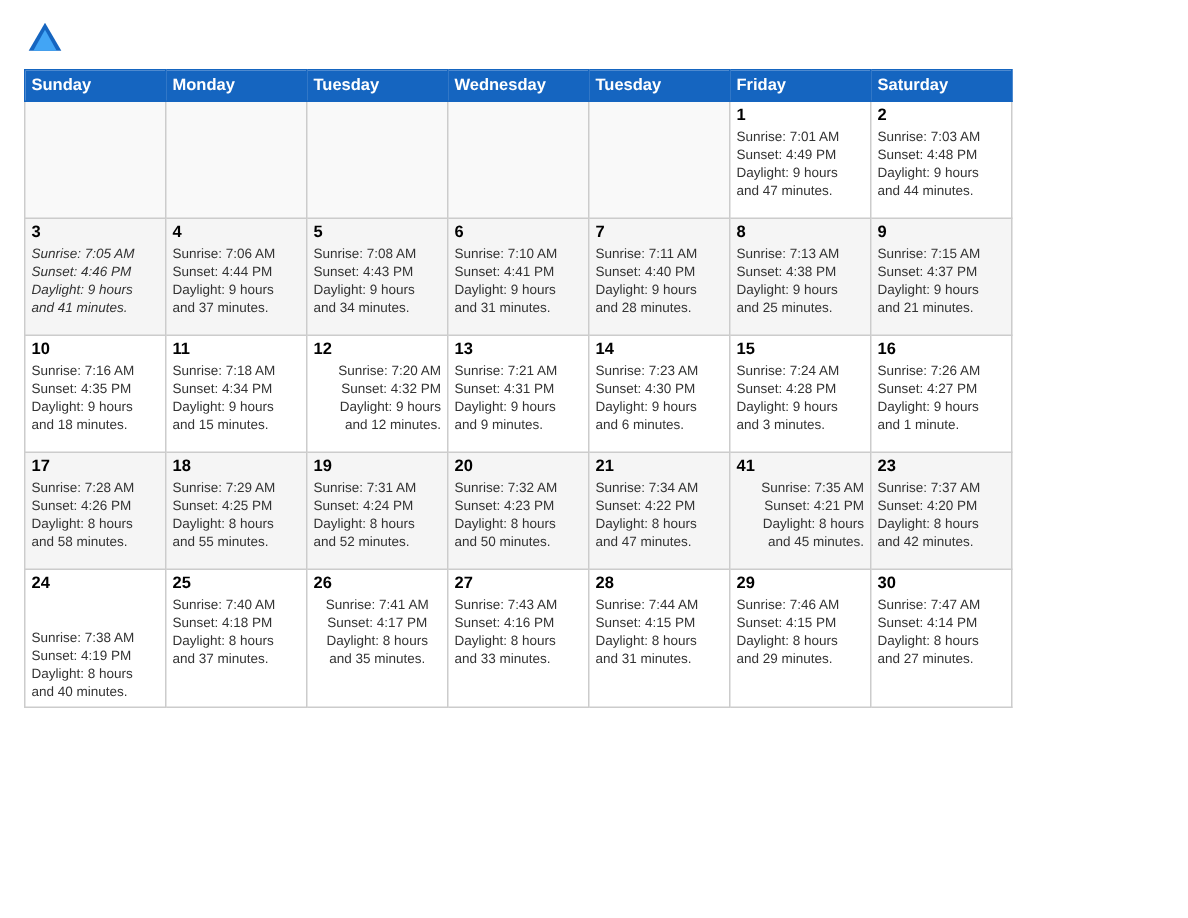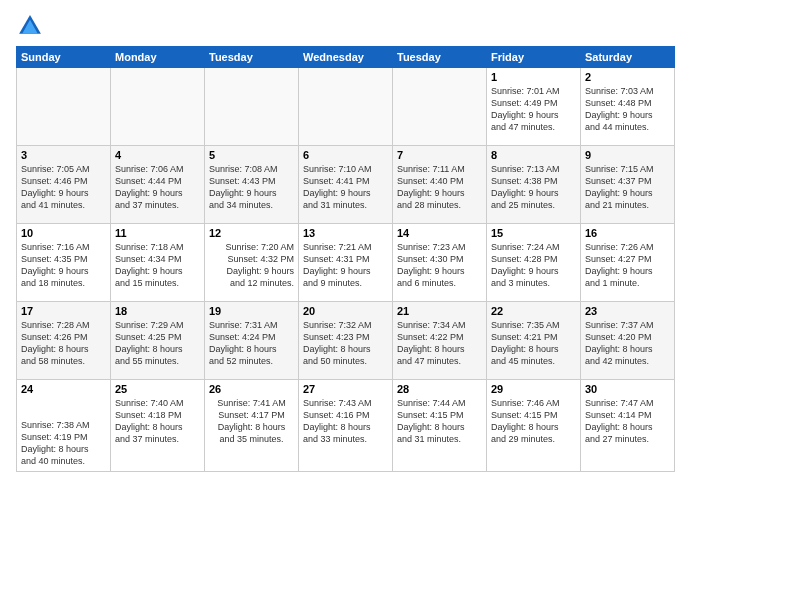--- a/index.html
+++ b/index.html
@@ -152,21 +152,21 @@
             <span class="day-num">2</span>
             <div class="day-detail" style="white-space: pre-line;">Sunrise: 7:03 AM
 Sunset: 4:48 PM
 Daylight: 9 hours
 and 44 minutes.</div>
           </td>
         </tr>
         <tr>
           <td>
             <span class="day-num">3</span>
-            <div class="day-detail" style="white-space: pre-line;">Sunrise: 7:05 AM
+            <div class="day-detail" style="white-space: pre-line; font-style: italic;">Sunrise: 7:05 AM
 Sunset: 4:46 PM
 Daylight: 9 hours
 and 41 minutes.</div>
           </td>
           <td>
             <span class="day-num">4</span>
             <div class="day-detail" style="white-space: pre-line;">Sunrise: 7:06 AM
 Sunset: 4:44 PM
 Daylight: 9 hours
 and 37 minutes.</div>
@@ -288,22 +288,22 @@
 and 50 minutes.</div>
           </td>
           <td>
             <span class="day-num">21</span>
             <div class="day-detail" style="white-space: pre-line;">Sunrise: 7:34 AM
 Sunset: 4:22 PM
 Daylight: 8 hours
 and 47 minutes.</div>
           </td>
           <td>
-            <span class="day-num">22</span>
-            <div class="day-detail" style="white-space: pre-line;">Sunrise: 7:35 AM
+            <span class="day-num">41</span>
+            <div class="day-detail" style="white-space: pre-line; text-align: right;">Sunrise: 7:35 AM
 Sunset: 4:21 PM
 Daylight: 8 hours
 and 45 minutes.</div>
           </td>
           <td>
             <span class="day-num">23</span>
             <div class="day-detail" style="white-space: pre-line;">Sunrise: 7:37 AM
 Sunset: 4:20 PM
 Daylight: 8 hours
 and 42 minutes.</div>

